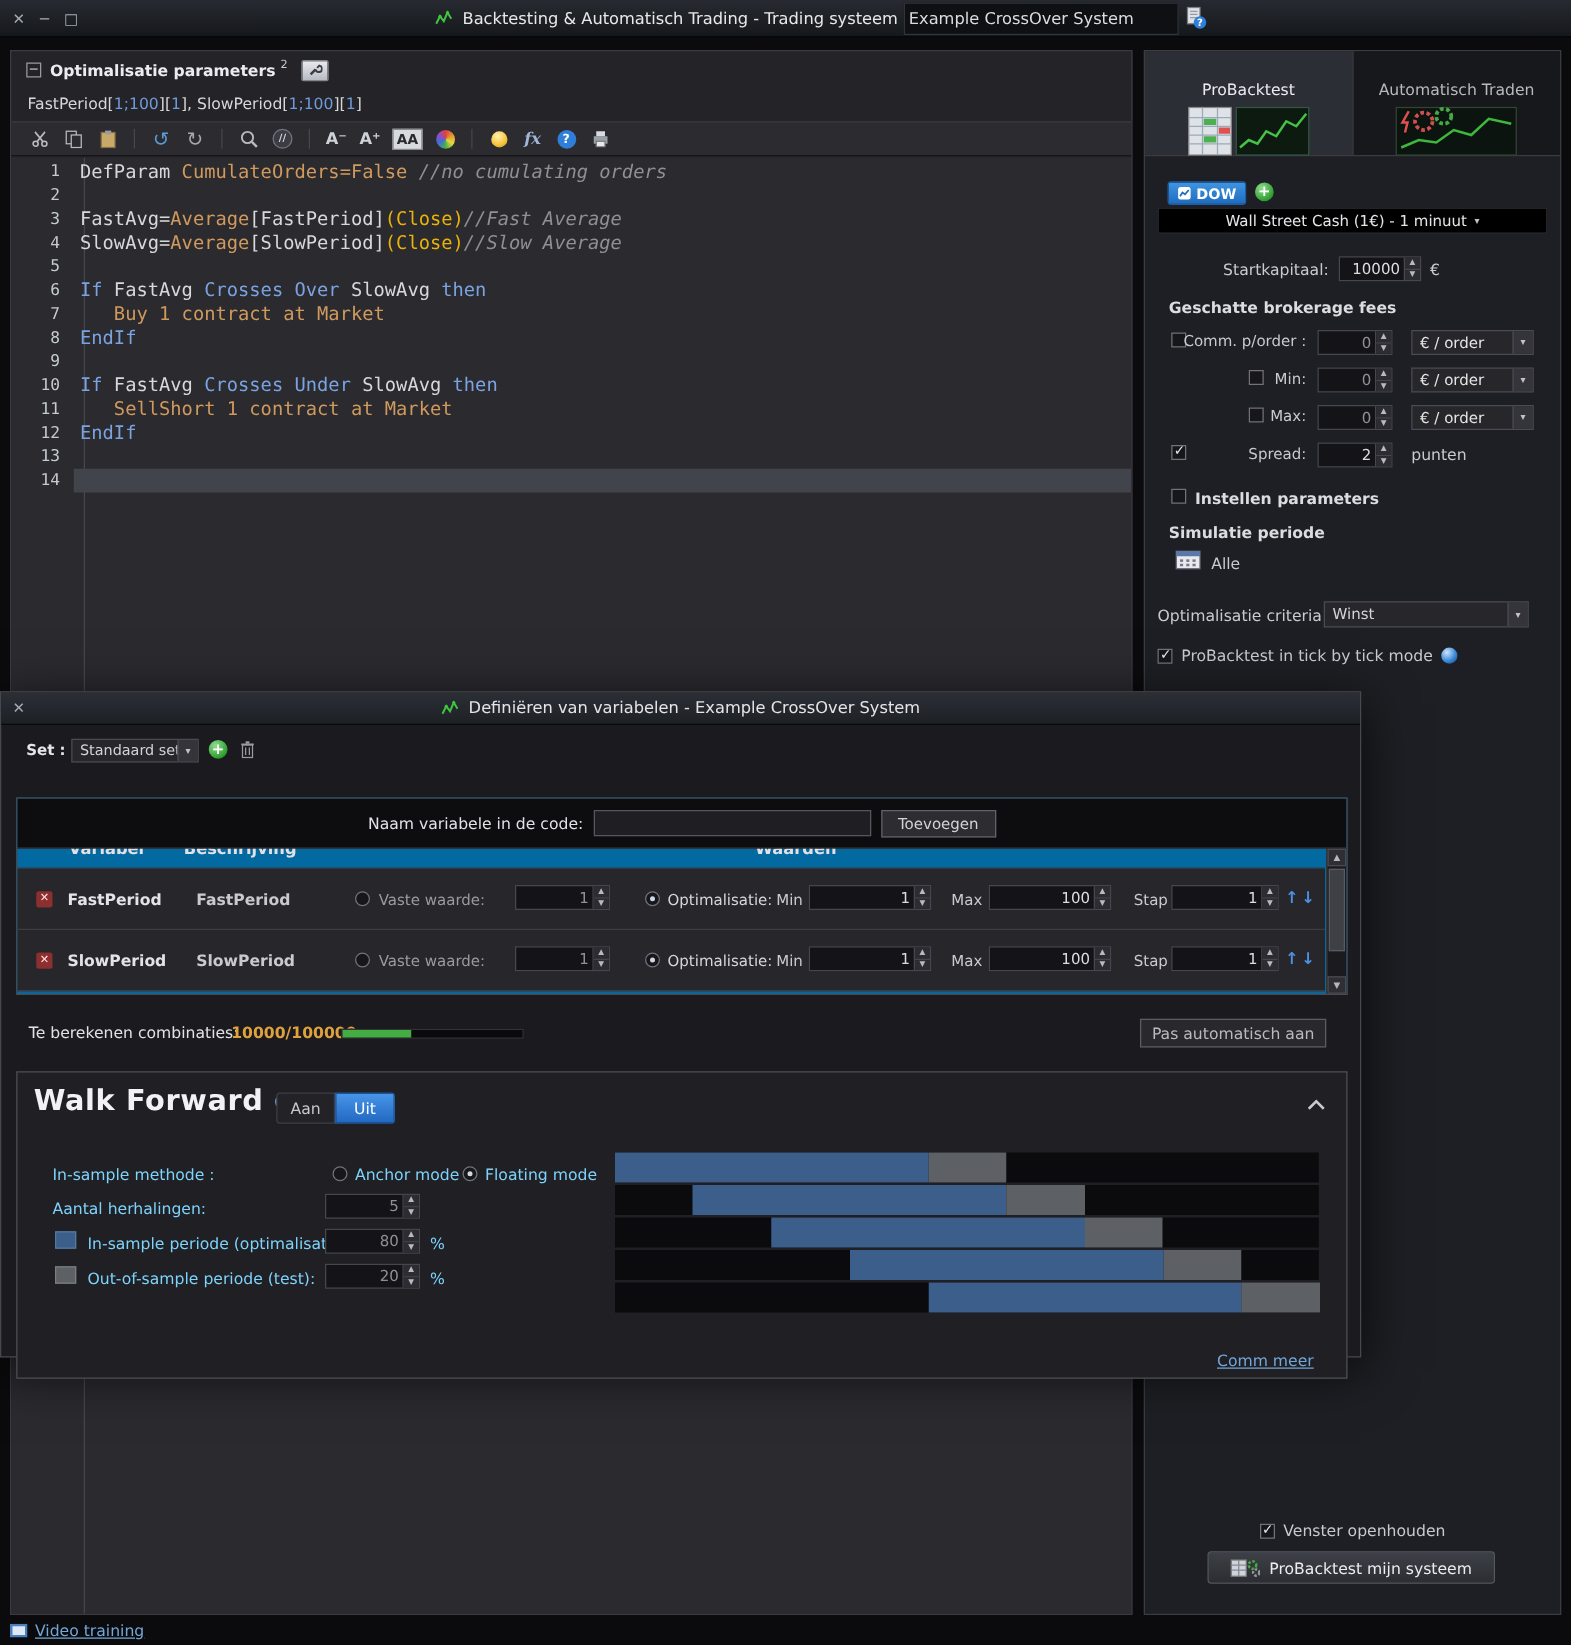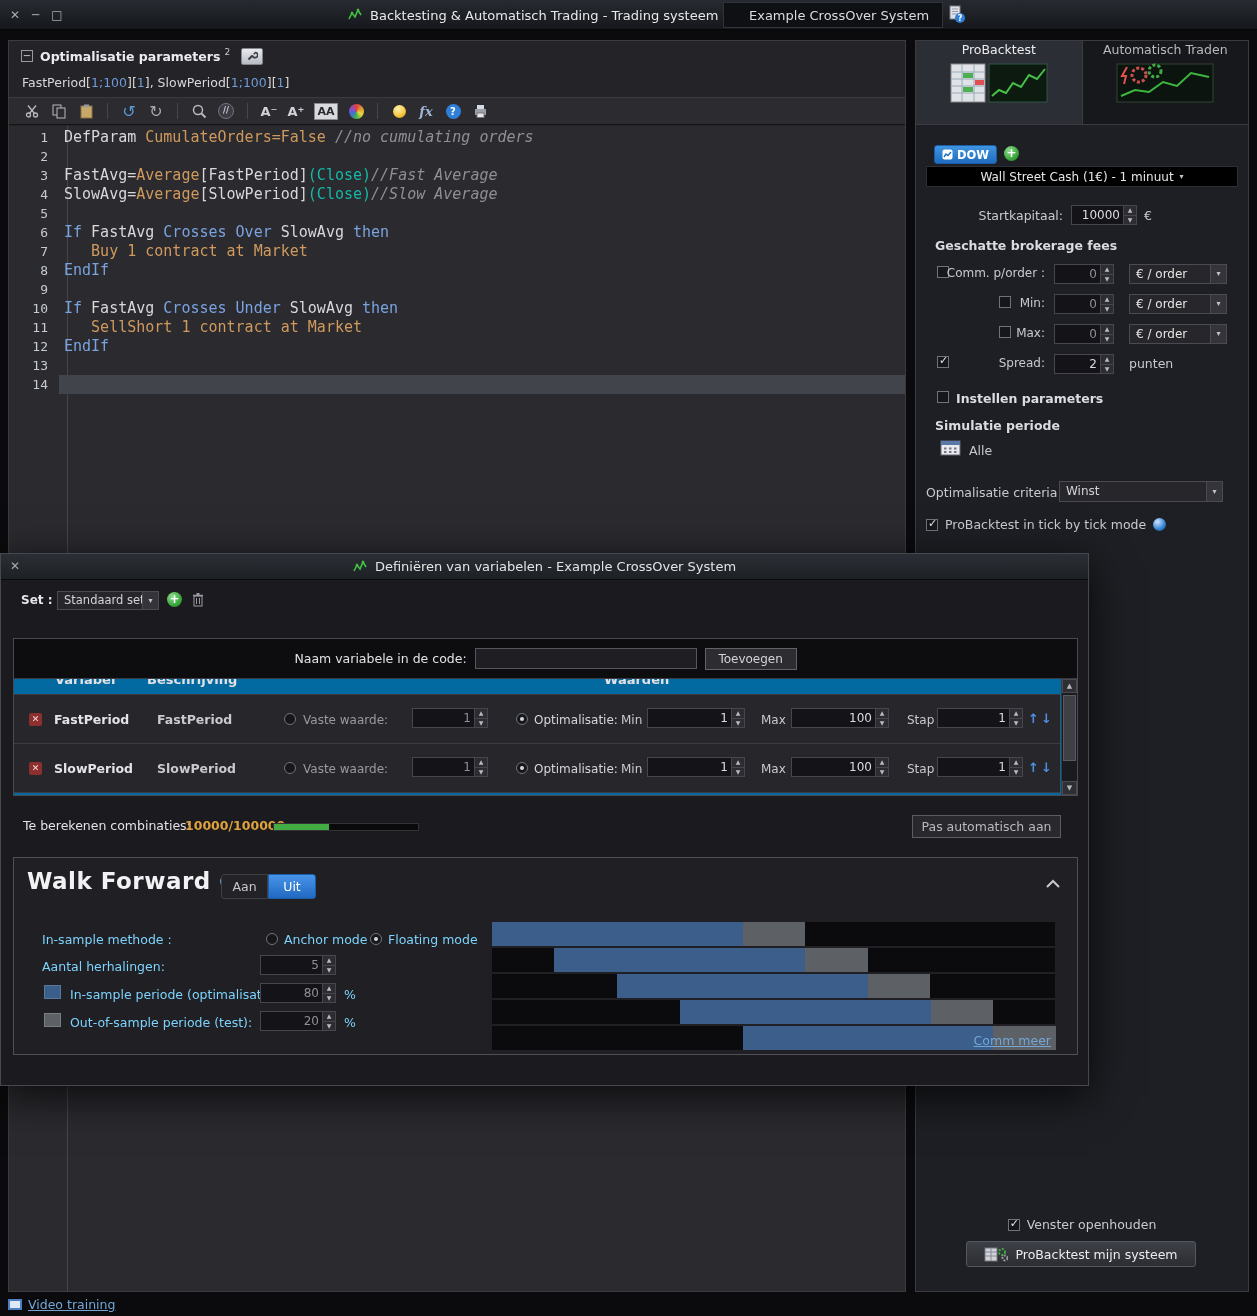--- a/index.html
+++ b/index.html
@@ -4,21 +4,21 @@
 <style>
 *{margin:0;padding:0;box-sizing:border-box}
 html,body{background:#000}
 body{font-family:"DejaVu Sans","Liberation Sans",sans-serif;color:#c9c9ce;font-size:12px}
 #root{position:relative;width:1257px;height:1316px;background:#0b0b0d;overflow:hidden}
 
 
 .titlebar{position:absolute;left:0;top:0;width:100%;height:30px;background:linear-gradient(#272b31,#15171b);border-bottom:1px solid #060709}
 .win-controls{position:absolute;left:10px;top:0;height:30px;display:flex;gap:12px;align-items:center;color:#a8adb5;font-size:12px}
 .title-center{position:absolute;left:348px;top:0;height:30px;display:flex;align-items:center;gap:7px;color:#e8e8ea;font-size:13px}
-.doc-tab{position:absolute;left:723px;top:2px;width:220px;height:26px;background:#0e1014;border:1px solid #2f333a;display:flex;align-items:center;padding-left:25px;color:#dcdce0;font-size:13px}
+.doc-tab{position:absolute;left:723px;top:2px;width:220px;height:26px;background:#0e1014;border:1px solid #2f333a;display:flex;align-items:center;padding-left:3px;color:#dcdce0;font-size:13px}
 .tb-help{position:absolute;left:948px;top:5px}
 
 
 .left-panel{position:absolute;left:8px;top:40px;width:898px;height:1252px;background:#232328;border:1px solid #3b3b42}
 .opt-header{position:absolute;left:0;top:0;right:0;height:30px;display:flex;align-items:center;gap:7px;padding-left:12px}
 .collapse-box{width:12px;height:12px;border:1px solid #9a9aa2;color:#d8d8dc;font-size:10px;line-height:10px;text-align:center}
 .opt-title{font-weight:bold;color:#ececf0;font-size:12.5px}
 .opt-sup{color:#cacace;font-size:9px;margin-left:-3px;align-self:flex-start;margin-top:6px}
 .wrench-btn{width:22px;height:17px;background:linear-gradient(#e9eaee,#b9bcc4);border:1px solid #84868e;border-radius:2px;display:flex;align-items:center;justify-content:center;margin-left:4px}
 .params-line{position:absolute;left:13px;top:34px;font-size:12.5px;white-space:pre}
@@ -34,21 +34,21 @@
 .tbi.fx{color:#9fb6d8;font-style:italic;font-weight:bold;font-size:13px;font-family:"DejaVu Serif","Liberation Serif",serif}
 .helpc{width:15px;height:15px;border-radius:50%;background:#2f7fd8;color:#fff;font-size:10px;font-weight:bold;line-height:15px;text-align:center}
 .commentc{width:16px;height:16px;border-radius:50%;background:#3c3c44;border:1px solid #74747c;color:#d8d8dc;font-size:8px;font-weight:bold;line-height:14px;text-align:center}
 .editor{position:absolute;left:0;top:85px;right:0;bottom:0;background:#2a2a2f;overflow:hidden;font-family:"DejaVu Sans Mono","Liberation Mono",monospace;font-size:15px;line-height:19px}
 .gutter-rule{position:absolute;left:58px;top:0;bottom:0;width:1px;background:#46464e}
 .code-lines{position:absolute;left:0;top:2px;right:0}
 .code-line{display:flex;height:19px}
 .ln{width:50px;text-align:right;padding-right:11px;color:#c6cbd3;font-size:13px;line-height:19px}
 .lc{flex:1;padding-left:5px;white-space:pre}
 .code-line.current .lc{background:#42444b}
-.tk-p{color:#d8d8da}.tk-k{color:#7aa3e0}.tk-f{color:#d09a5e}.tk-g{color:#14b8a6}
+.tk-p{color:#d8d8da}.tk-k{color:#7aa3e0}.tk-f{color:#d09a5e}.tk-g{color:#eab308}
 .tk-c{color:#909094;font-style:italic}.tk-n{color:#6f9bd8}
 
 
 .nf{position:relative;display:inline-block;background:#141418;border:1px solid #46464e;height:20px;vertical-align:middle}
 .nf .v{position:absolute;left:4px;right:16px;top:0;bottom:0;text-align:right;line-height:18px;color:#dcdce0;font-size:12px}
 .nf.dim .v{color:#8f8f96}
 .nf .spin{position:absolute;right:0;top:0;bottom:0;width:13px;border-left:1px solid #46464e;display:flex;flex-direction:column}
 .nf .spin i{flex:1;font-style:normal;font-size:6px;line-height:8px;text-align:center;color:#b9b9bf;background:#2c2c32}
 .nf .spin i:first-child{border-bottom:1px solid #46464e}
 .dd{position:relative;background:#26262b;border:1px solid #4a4a52;height:20px;display:inline-block}
@@ -58,21 +58,21 @@
 .cb{display:inline-block;width:12px;height:12px;background:#17171b;border:1px solid #72727a;position:relative;vertical-align:middle;flex:none}
 .cb.checked::after{content:"✓";position:absolute;left:1px;top:-3px;font-size:11px;color:#e8e8ec}
 .rd{display:inline-block;width:12px;height:12px;border-radius:50%;background:#17171b;border:1px solid #72727a;position:relative;flex:none}
 .rd.sel::after{content:"";position:absolute;left:3px;top:3px;width:4px;height:4px;border-radius:50%;background:#cfd8e4}
 .ball{display:inline-block;width:13px;height:13px;border-radius:50%;background:radial-gradient(circle at 35% 30%,#cfe4ff,#3b8ad8 55%,#0d3f78);vertical-align:middle;flex:none}
 .plusbtn{display:inline-block;width:15px;height:15px;border-radius:50%;background:radial-gradient(circle at 35% 30%,#8fdc8f,#2f9e2f 70%,#1d6e1d);color:#fff;font-size:12px;font-weight:bold;line-height:14px;text-align:center}
 
 
 .right-panel{position:absolute;left:915px;top:40px;width:334px;height:1252px;background:#1d1f24;border:1px solid #3b3b42}
 .rp-tabs{position:absolute;top:0;left:0;right:0;height:84px;display:flex;border-bottom:1px solid #3a3a40}
-.rp-tab{flex:1;border-right:1px solid #3a3a40;background:#17181c;text-align:center;padding-top:1px;color:#b8b8be;font-size:12.5px}
+.rp-tab{flex:1;border-right:1px solid #3a3a40;background:#17181c;text-align:center;padding-top:23px;color:#b8b8be;font-size:12.5px}
 .rp-tab:last-child{border-right:none}
 .rp-tab.active{background:#2b2e34;color:#ececf0}
 .rp-tab svg{margin-top:3px}
 .rp-lbl{position:absolute;color:#c9c9ce;font-size:12.5px}
 .rp-bold{position:absolute;font-weight:bold;color:#dcdce0;font-size:12.5px}
 .dow-btn{position:absolute;left:18px;top:104px;height:19px;display:inline-flex;align-items:center;gap:4px;background:linear-gradient(#3f95e0,#1f6cc0);border:1px solid #1b5ea8;border-radius:3px;padding:0 7px;color:#fff;font-weight:bold;font-size:11.5px}
 .instr-bar{position:absolute;left:10px;top:125px;width:312px;height:21px;background:#000;border:1px solid #2e2e34;display:flex;align-items:center;justify-content:center;gap:6px;color:#e6e6ea;font-size:12px}
 .fee-row{position:absolute;left:0;width:100%;height:22px}
 .fee-label{position:absolute;right:203px;top:3px;color:#c9c9ce;white-space:nowrap}
 .run-btn{position:absolute;left:50px;top:1200px;width:230px;height:26px;background:linear-gradient(#3d4046,#2b2d32);border:1px solid #55585e;border-radius:3px;display:flex;align-items:center;justify-content:center;gap:7px;color:#ececf0;font-size:12.5px}
@@ -109,21 +109,21 @@
 .vt-up{position:absolute;left:1014px;top:16px;color:#4d8fe0;font-weight:bold;font-size:13px}
 .vt-down{position:absolute;left:1027px;top:16px;color:#4d8fe0;font-weight:bold;font-size:13px}
 .vt-scroll{position:absolute;right:0;top:40px;bottom:0;width:16px;background:#1b1b1f;border-left:1px solid #3a3a40}
 .vs-btn{position:absolute;left:0;right:0;height:14px;background:#2e2e34;border:1px solid #4a4a50;color:#b6b6bc;font-size:7px;text-align:center;line-height:13px}
 .vs-thumb{position:absolute;left:1px;right:1px;top:16px;height:66px;background:#3f3f46;border:1px solid #5a5a62}
 .comb-label{position:absolute;left:22px;top:264px;color:#e2e2e6;font-size:12.5px}
 .comb-value{position:absolute;left:184px;top:264px;color:#dfa23d;font-weight:bold;font-size:12.5px}
 .comb-bar{position:absolute;left:272px;top:269px;width:146px;height:8px;background:#0a0a0c;border:1px solid #323238}
 .comb-fill{position:absolute;left:0;top:0;bottom:0;background:#43ad43}
 .auto-btn{position:absolute;left:911px;top:261px;width:149px;height:23px;background:#28282d;border:1px solid #5c5c64;color:#b9b9bf;text-align:center;line-height:21px;font-size:12.5px}
-.wf-box{position:absolute;left:12px;top:303px;width:1065px;height:198px;border:1px solid #4e5056;background:#1f1f24}
+.wf-box{position:absolute;left:12px;top:303px;width:1065px;height:246px;border:1px solid #4e5056;background:#1f1f24}
 .wf-titlewrap{position:absolute;left:13px;top:10px;display:flex;align-items:center;gap:9px}
 .wf-title{font-size:23px;font-weight:bold;color:#f2f2f4;letter-spacing:.5px}
 .wf-toggle{position:absolute;left:207px;top:16px;display:flex}
 .wf-aan{width:47px;height:25px;background:#232327;border:1px solid #3e3e44;color:#c6c6cc;text-align:center;line-height:23px;border-radius:3px 0 0 3px;font-size:12.5px}
 .wf-uit{width:48px;height:25px;background:linear-gradient(#4795e8,#2268c2);border:1px solid #1b5ea8;color:#fff;text-align:center;line-height:23px;border-radius:0 3px 3px 0;font-size:12.5px}
 .wf-chevron{position:absolute;right:16px;top:20px}
 .wf-lbl{position:absolute;color:#7dd3fc;font-size:12.5px;white-space:nowrap}
 .wf-swatch{position:absolute;width:17px;height:14px}
 .wf-chart{position:absolute;left:478px;top:64px;right:22px;height:128px;display:flex;flex-direction:column;gap:2px}
 .wfc-row{flex:1;position:relative;background:#0b0b0e}

